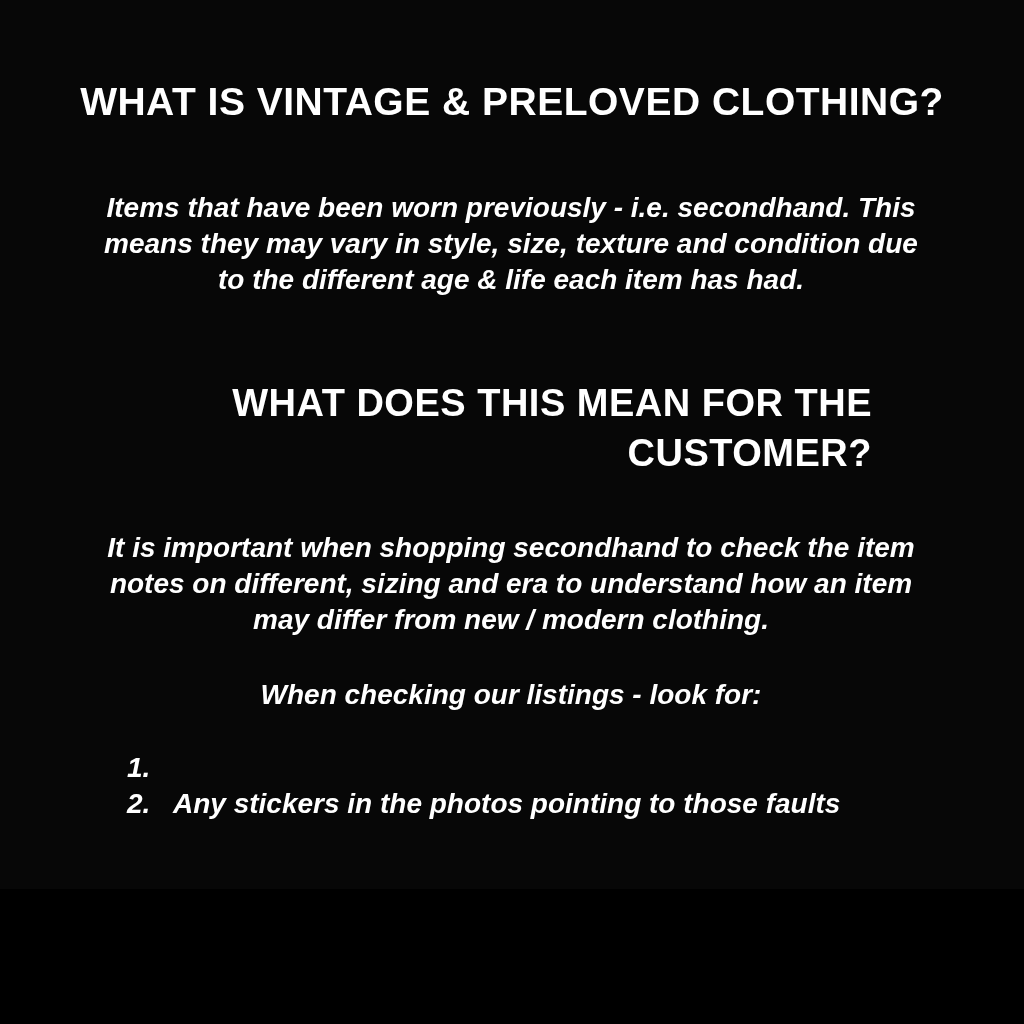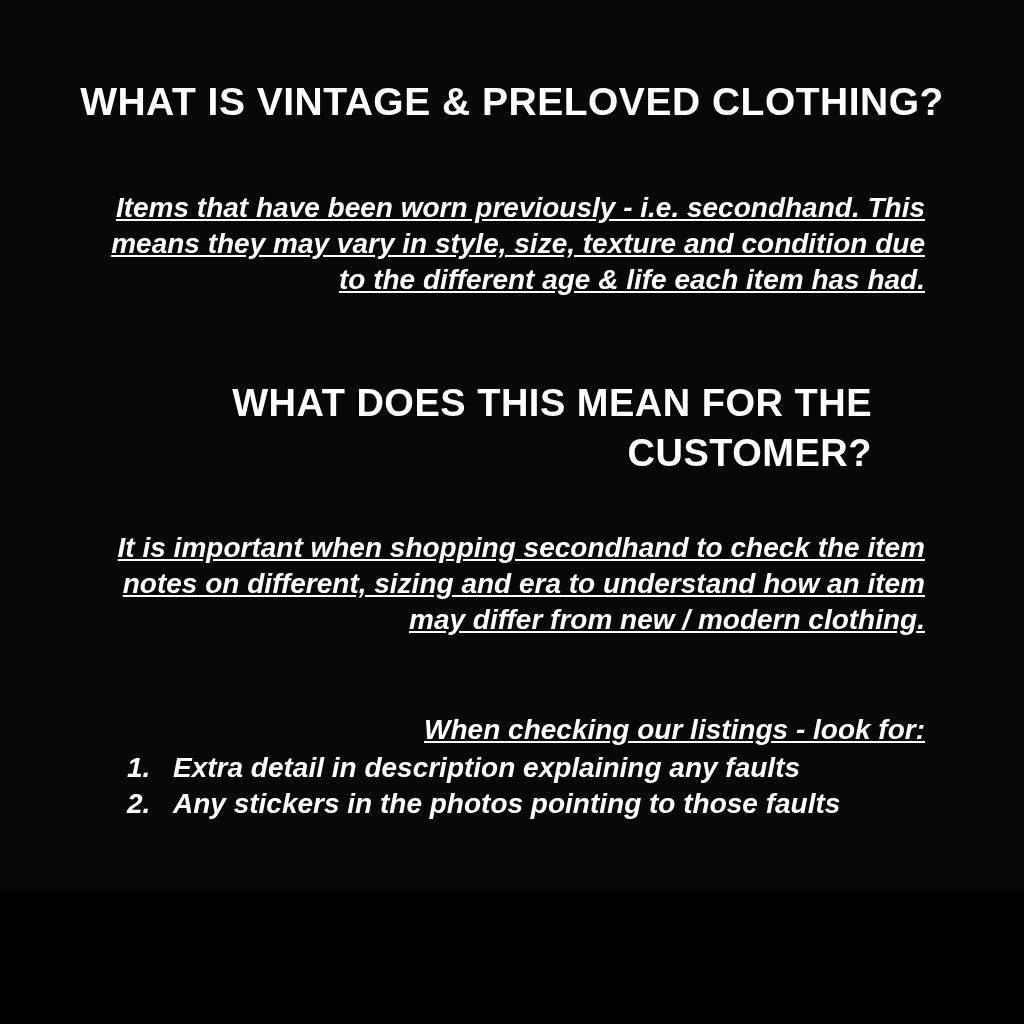--- a/index.html
+++ b/index.html
@@ -26,37 +26,36 @@
     line-height: 1.15;
   }
   .body-text {
     position: absolute;
     left: 97px;
     width: 828px;
     font-size: 28px;
     font-weight: 700;
     font-style: italic;
     line-height: 36px;
-    text-align: right;
-    text-decoration: underline;
+    text-align: center;
   }
   .intro-paragraph { top: 190px; }
   .section-heading {
     position: absolute;
     top: 378px;
     left: 152px;
     width: 720px;
     text-align: right;
     font-size: 38px;
     font-weight: 700;
     letter-spacing: 0.5px;
     line-height: 50px;
   }
   .customer-paragraph { top: 530px; }
-  .listing-intro { top: 712px; }
+  .listing-intro { top: 677px; }
   .checklist {
     position: absolute;
     top: 750px;
     left: 127px;
     width: 800px;
     list-style: none;
   }
   .checklist-item {
     display: flex;
     gap: 14px;
@@ -90,21 +89,20 @@
 
   <h2 class="section-heading">WHAT DOES THIS MEAN FOR THE CUSTOMER?</h2>
 
   <p class="body-text customer-paragraph">It is important when shopping secondhand to check the item notes on different, sizing and era to understand how an item may differ from new / modern clothing.</p>
 
   <p class="body-text listing-intro">When checking our listings - look for:</p>
 
   <ol class="checklist">
     <li class="checklist-item">
       <span class="checklist-number">1.</span>
-      <span class="checklist-text">Extra detail in description explaining any faults</span>
     </li>
     <li class="checklist-item">
       <span class="checklist-number">2.</span>
       <span class="checklist-text">Any stickers in the photos pointing to those faults</span>
     </li>
   </ol>
 
   <div class="logo">
 
     <svg viewBox="0 0 78 64" aria-hidden="true">

